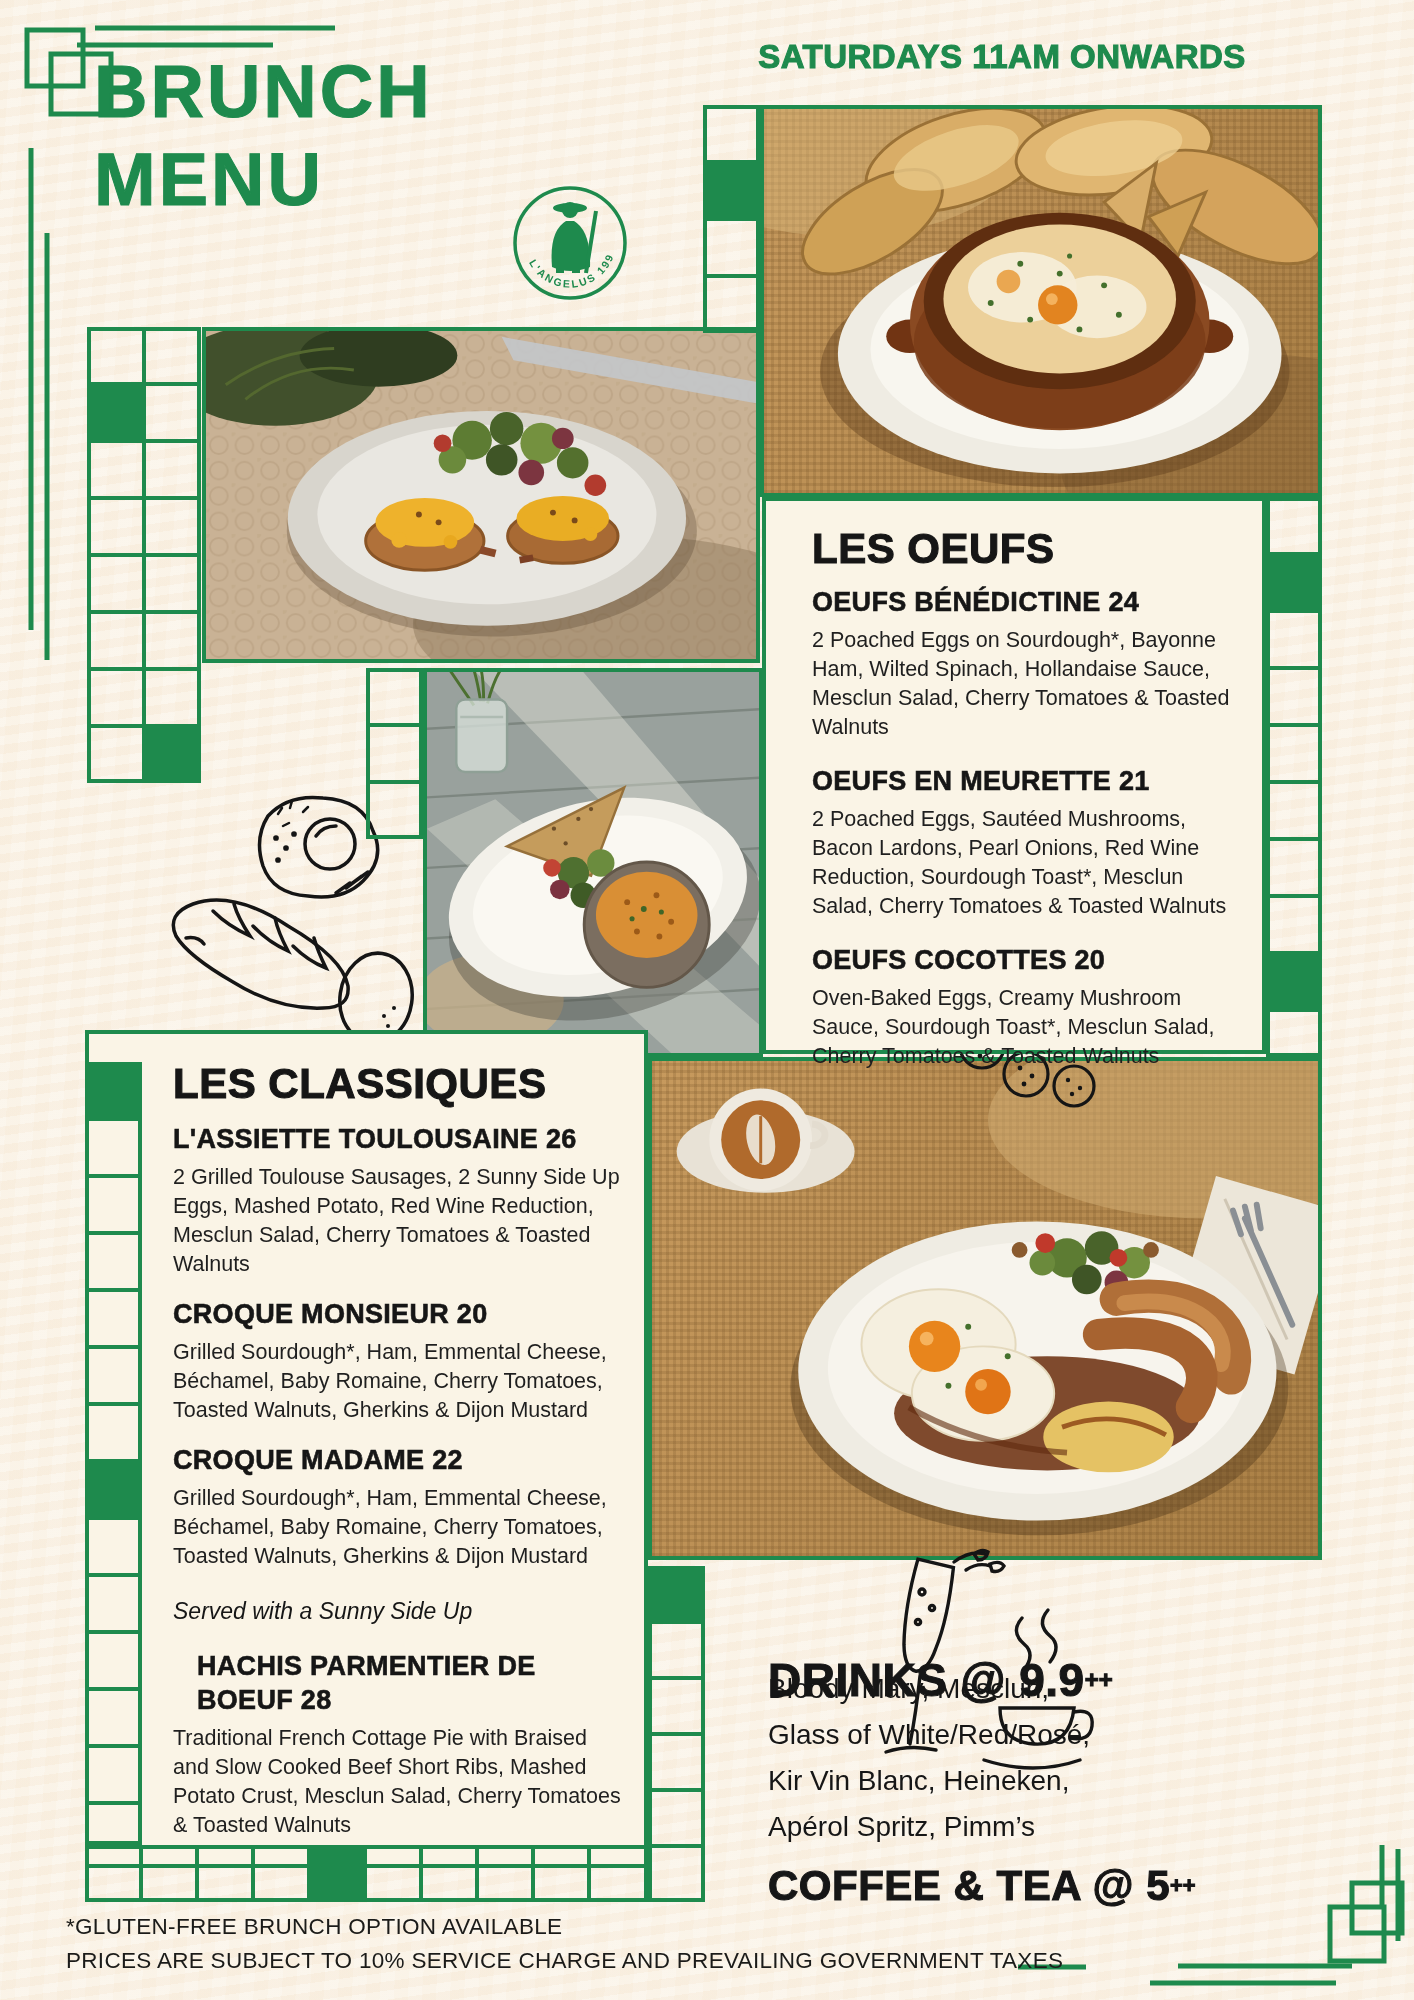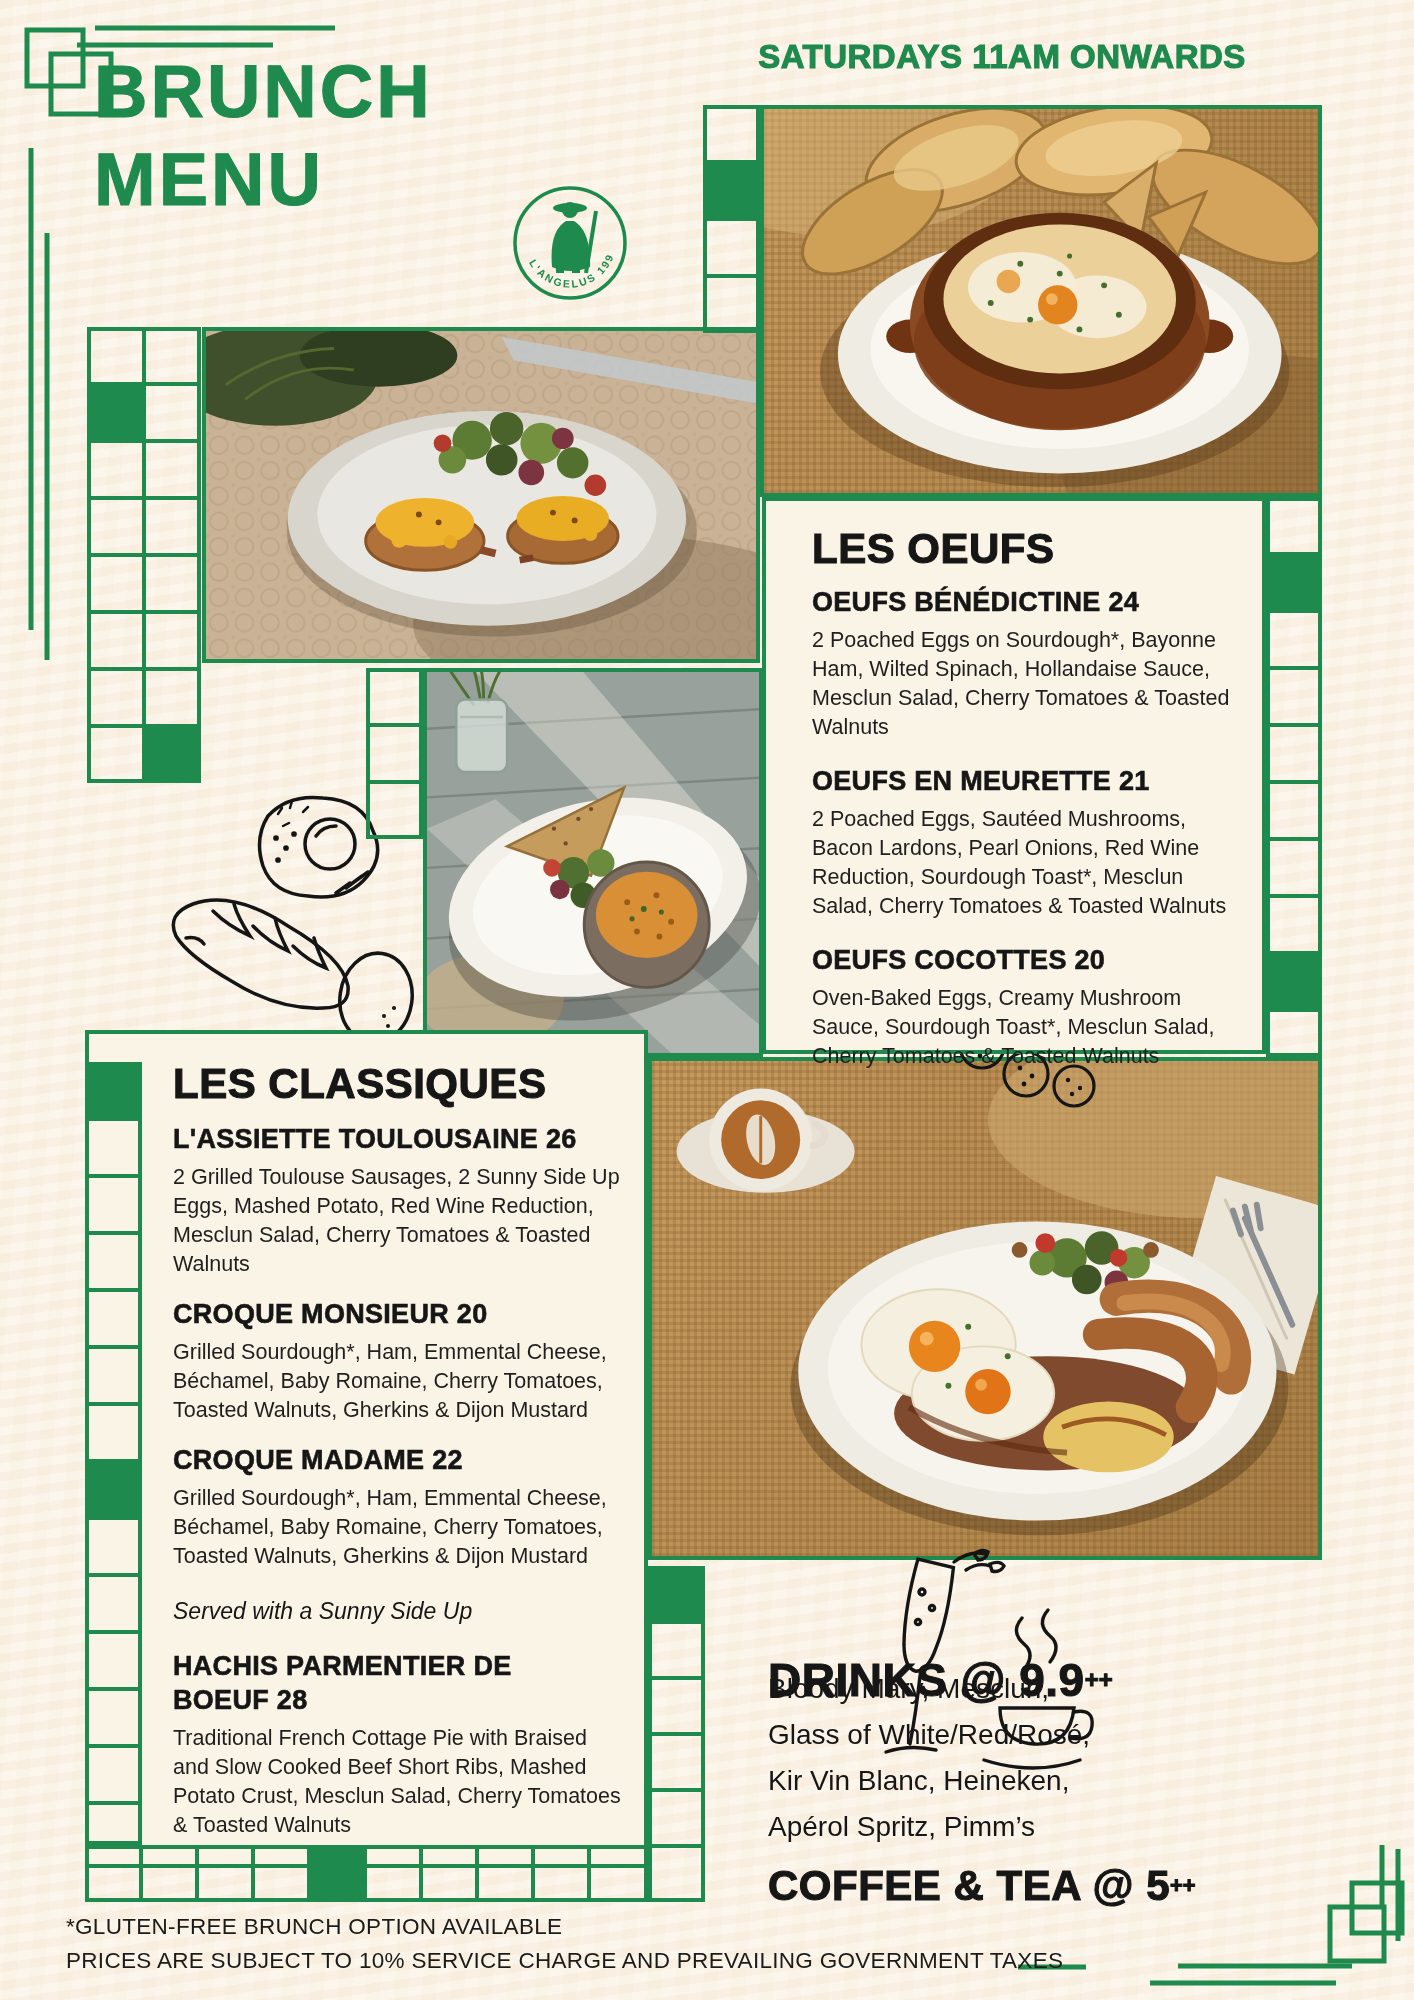--- a/index.html
+++ b/index.html
@@ -433,21 +433,21 @@
     </div>
 
     <div class="item" style="margin-bottom:27px;">
       <div class="item-name semifat"><span>CROQUE MADAME</span> <span>22</span></div>
       <div class="item-desc" style="max-width:452px;">Grilled Sourdough*, Ham, Emmental Cheese, Béchamel, Baby Romaine, Cherry Tomatoes, Toasted Walnuts, Gherkins &amp; Dijon Mustard</div>
     </div>
 
     <div class="note">Served with a Sunny Side Up</div>
 
     <div class="item">
-      <div class="item-name semifat" style="max-width:420px;"><span>HACHIS PARMENTIER DE BOEUF</span> <span>28</span></div>
+      <div class="item-name semifat" style="max-width:420px;margin-left:24px;"><span>HACHIS PARMENTIER DE BOEUF</span> <span>28</span></div>
       <div class="item-desc" style="max-width:452px;">Traditional French Cottage Pie with Braised and Slow Cooked Beef Short Ribs, Mashed Potato Crust, Mesclun Salad, Cherry Tomatoes &amp; Toasted Walnuts</div>
     </div>
   </div>
 
   <svg class="lineart" style="left:158px; top:786px;" width="265" height="270" viewBox="0 0 265 270">
     <g stroke="#151515" stroke-width="3.5" fill="none" stroke-linecap="round">
       <path d="M110,30 Q130,8 165,12 Q205,14 215,45 Q228,72 205,95 Q185,115 150,110 Q115,108 105,80 Q96,52 110,30 Z"></path>
       <circle cx="172" cy="58" r="25"></circle>
       <path d="M158,50 Q165,40 178,40"></path>
       <path d="M196,96 l14,-10 M188,102 l16,-12 M178,107 l14,-10"></path>

